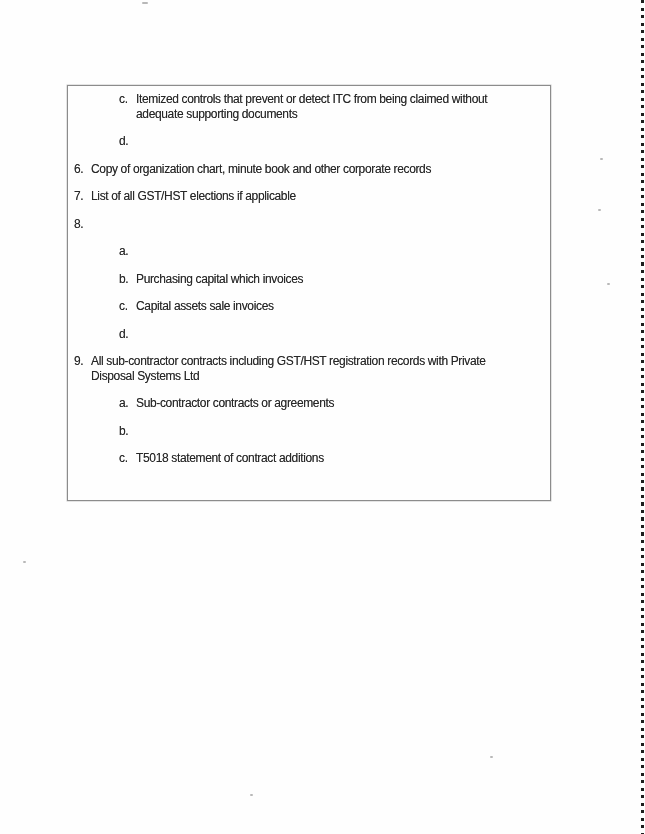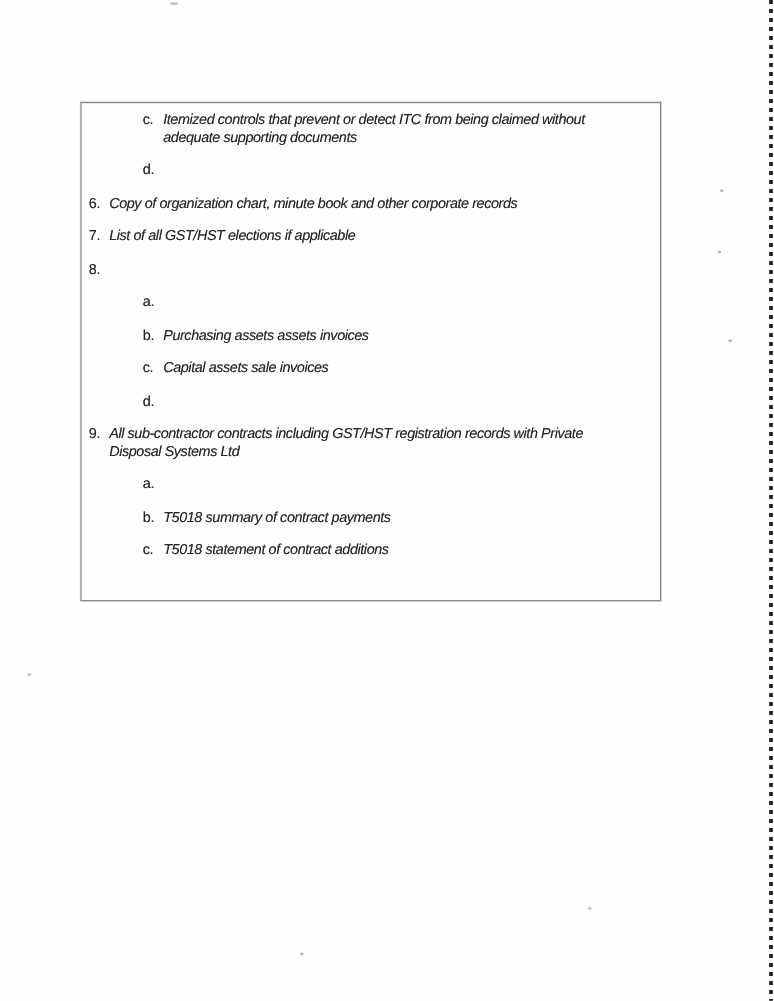--- a/index.html
+++ b/index.html
@@ -40,21 +40,21 @@
     display: flex;
     margin: 0 0 13px 0;
     color: #272727;
     font-size: 12px;
     line-height: 14.5px;
     letter-spacing: -0.35px;
     text-shadow: 0 0 0.5px rgba(40,40,40,0.55);
   }
   .item.l2 { margin-left: 45px; }
   .marker { flex: 0 0 17px; white-space: pre; }
-  .text   { white-space: pre; font-style: italic; }
+  .text   { white-space: pre; }
 
   .speck {
     position: absolute;
     width: 3px; height: 2px;
     background: #b8b8b8;
     border-radius: 1px;
   }
 </style>
 </head>
 <body>
@@ -97,45 +97,45 @@
     <div class="item l1">
       <span class="marker">8.</span>
     </div>
 
     <div class="item l2">
       <span class="marker">a.</span>
     </div>
 
     <div class="item l2">
       <span class="marker">b.</span>
-      <span class="text">Purchasing assets assets invoices</span>
+      <span class="text">Purchasing capital which invoices</span>
     </div>
 
     <div class="item l2">
       <span class="marker">c.</span>
       <span class="text">Capital assets sale invoices</span>
     </div>
 
     <div class="item l2">
       <span class="marker">d.</span>
     </div>
 
     <div class="item l1">
       <span class="marker">9.</span>
       <span class="text">All sub-contractor contracts including GST/HST registration records with Private
 Disposal Systems Ltd</span>
     </div>
 
     <div class="item l2">
       <span class="marker">a.</span>
+      <span class="text">Sub-contractor contracts or agreements</span>
     </div>
 
     <div class="item l2">
       <span class="marker">b.</span>
-      <span class="text">T5018 summary of contract payments</span>
     </div>
 
     <div class="item l2">
       <span class="marker">c.</span>
       <span class="text">T5018 statement of contract additions</span>
     </div>
 
   </div>
 </div>
 

